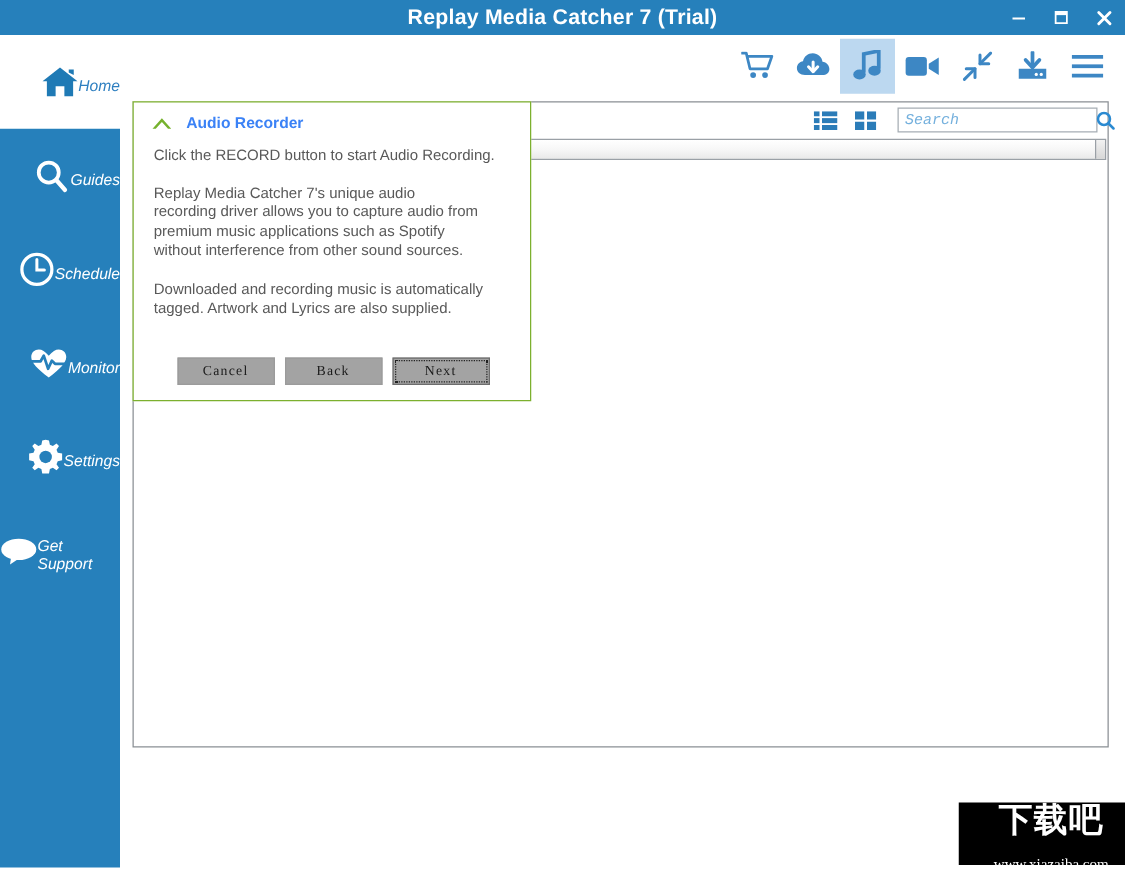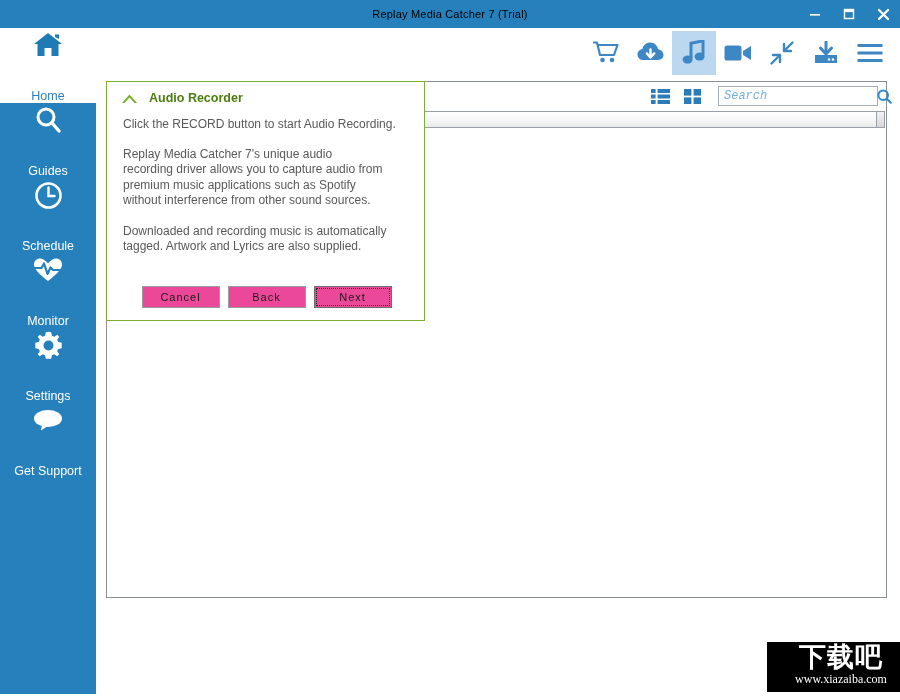--- a/index.html
+++ b/index.html
@@ -16,23 +16,23 @@
   }
 
   
   #titlebar {
     position: absolute; left: 0; top: 0;
     width: 900px; height: 28px;
     background: #2680bb;
     display: flex; align-items: center; justify-content: center;
   }
   #titlebar-title {
-    color: #000000;
-    font-size: 11px;
-    font-weight: normal;
+    color: #ffffff;
+    font-size: 17px;
+    font-weight: bold;
     letter-spacing: .2px;
   }
   #window-controls {
     position: absolute; right: 0; top: 0;
     height: 28px; display: flex; align-items: center;
   }
   .wctl {
     width: 34px; height: 28px;
     display: flex; align-items: center; justify-content: center;
     color: #ffffff;
@@ -40,23 +40,24 @@
   .wctl svg { display: block; }
 
   
   #sidebar {
     position: absolute; left: 0; top: 28px;
     width: 96px; height: 666px;
     background: #2680bb;
   }
   .side-item {
     width: 96px; height: 75px;
-    display: flex; flex-direction: column;
-    align-items: center; justify-content: space-between;
+    display: flex; flex-direction: row;
+    align-items: center; justify-content: flex-end;
     color: #ffffff;
+    font-style: italic;
   }
   .side-item .side-icon { height: 34px; display:flex; align-items:center; justify-content:center; }
   .side-item .side-label {
     font-size: 12.5px;
     margin-top: 6px;
     color: #ffffff;
   }
   .side-item.active { background: #ffffff; }
   .side-item.active .side-label { color: #2e7fc0; }
   .side-item.active svg { fill: #1f7ab5; }
@@ -153,42 +154,42 @@
     background: #ffffff;
     border: 1px solid #7cb02e;
   }
   #dialog-header {
     display: flex; align-items: center;
     padding: 9px 0 0 14px;
   }
   #dialog-chevron { margin-right: 11px; display:flex; align-items:center; }
   #dialog-chevron svg { fill: #76b22d; }
   #dialog-title {
-    font-size: 12.5px; font-weight: bold; color: #4d7c0f;
+    font-size: 12.5px; font-weight: bold; color: #3b82f6;
   }
   .dlg-para {
     color: #595959;
     font-size: 12px;
     line-height: 15.5px;
     padding: 0 16px;
     margin-top: 12px;
   }
   #dlg-p2 { margin-top: 14px; width: 292px; }
   #dlg-p3 { margin-top: 15px; width: 300px; }
   #dialog-buttons {
     position: absolute; left: 0; bottom: 12px;
     width: 319px;
     display: flex; justify-content: center;
     gap: 8px;
   }
   .dlg-btn {
     width: 78px; height: 22px;
-    background: #ec4899;
+    background: #a3a3a3;
     border: 1px solid #9b9b9b;
-    font-family: Liberation Sans, sans-serif;
+    font-family: Liberation Serif, serif;
     font-size: 11px;
     color: #1a1a1a;
     display: flex; align-items: center; justify-content: center;
     letter-spacing: 1px;
   }
   .dlg-btn.focused {
     border: 1px solid #6d6d6d;
     outline: 1px dotted #222222;
     outline-offset: -3px;
   }
@@ -206,21 +207,21 @@
   #wm-cn {
     font-family: "DejaVu Sans", sans-serif;
     font-size: 27px; font-weight: bold;
     line-height: 30px;
     letter-spacing: 1px;
   }
   #wm-url {
     font-family: "Liberation Serif", serif;
     font-size: 12px;
     line-height: 14px;
-    margin-top: 0;
+    margin-top: 12px;
   }
 </style>
 </head>
 <body>
 
 <div id="app">
 
   <div id="titlebar">
     <div id="titlebar-title">Replay Media Catcher 7 (Trial)</div>
     <div id="window-controls">

